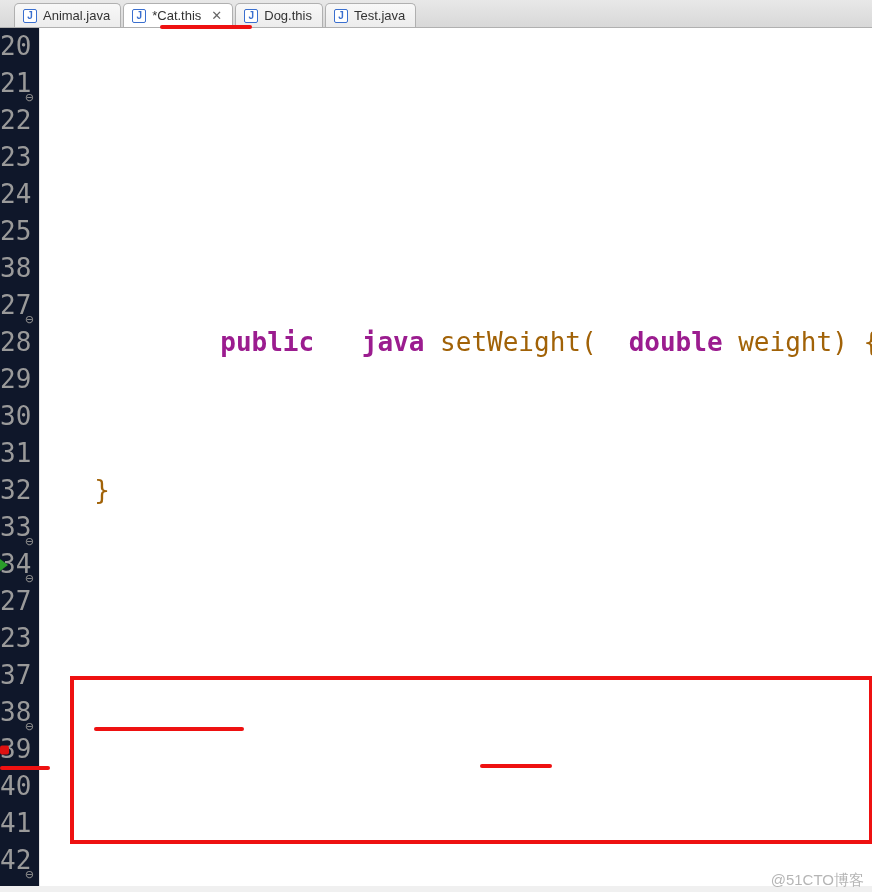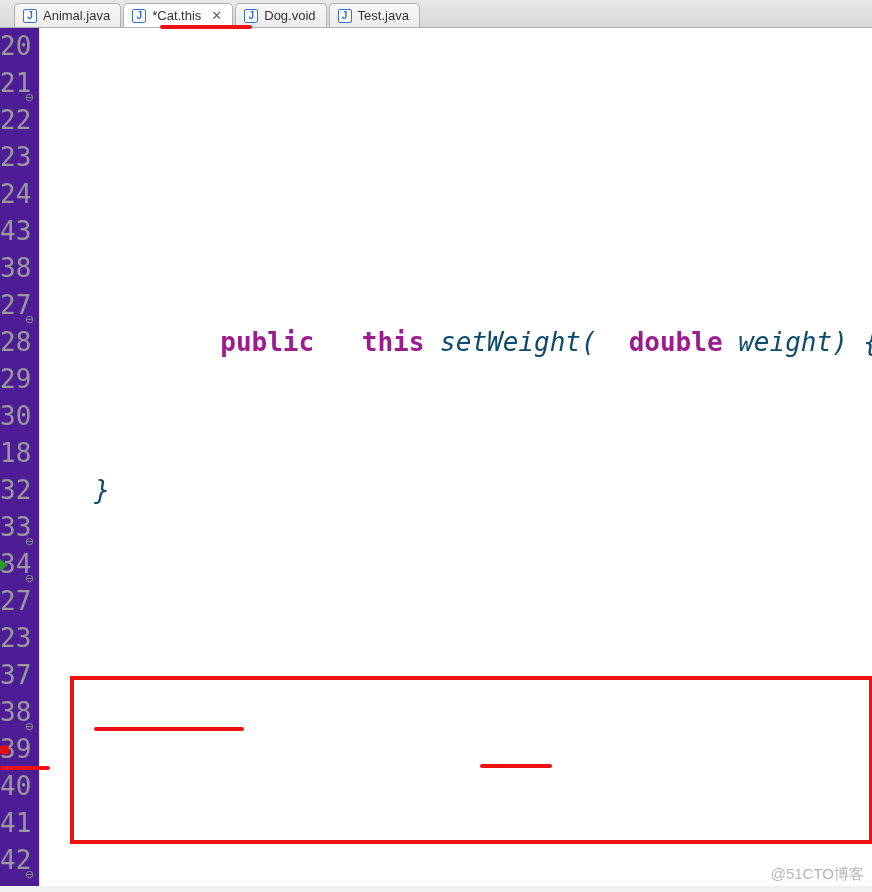--- a/index.html
+++ b/index.html
@@ -54,21 +54,21 @@
   .editor {
     display:flex;
     height: calc(100% - 28px - 6px);
     background:#fff;
     font-family: Menlo, Consolas, monospace;
     font-size: 26px;
     line-height: 37px;
   }
   .gutter {
     width: 56px;
-    background:#4c1d95;
+    background:#0f172a;
     color:#9a9a9a;
     text-align:right;
     padding-right:8px;
     border-right:1px solid #e8e8e8;
     user-select:none;
     position:relative;
   }
   .gutter .ln { position:relative; height:37px; }
   .gutter .marker {
     position:absolute; left:-2px; top:50%; transform:translateY(-50%);
@@ -87,95 +87,95 @@
   }
   .code {
     flex:1;
     padding-left:4px;
     white-space:pre;
     position:relative;
   }
   .codeline { height:37px; position:relative; padding-left:50px; }
   .c-kw   { color:#9b1c8f; font-weight:bold;margin-left:32px; }
   .c-field{ color:#1a3fb5; }
-  .c-plain { color:#0c4a6e;font-style:italic; }
+  .c-plain { color:#a16207; }
 
   
   .red-box {
     position:absolute;
     border:4px solid #e11;
     pointer-events:none;
   }
 
   
   .red-seg { position:absolute; background:#e11; height:4px; border-radius:2px; pointer-events:none; }
 
   
   .wm {
-    position:absolute; right:8px; bottom:8px;
+    position:absolute; right:8px; bottom:2px;
     font-size:15px; color:rgba(120,120,120,.55);
     font-family: Arial, sans-serif;
   }
 </style>
 </head>
 <body>
 
 <div class="tabbar">
   <div class="tab">
     <span class="j-icon">J</span>
     <span>Animal.java</span>
   </div>
   <div class="tab active">
     <span class="j-icon">J</span>
     <span>*Cat.this</span>
     <span class="tab-close">✕</span>
   </div>
   <div class="tab">
     <span class="j-icon">J</span>
-    <span>Dog.void</span>
+    <span>Dog.this</span>
   </div>
   <div class="tab">
     <span class="j-icon">J</span>
     <span>Test.java</span>
   </div>
 </div>
 <div class="red-underline-tab"></div>
 
 <div class="editor">
   <div class="gutter" id="gutter">
       <div class="ln">20</div>
       <div class="ln">21<span class="marker fold">⊖</span></div>
       <div class="ln">22</div>
       <div class="ln">23</div>
       <div class="ln">24</div>
-      <div class="ln">43</div>
+      <div class="ln">25</div>
       <div class="ln">38</div>
       <div class="ln">27<span class="marker fold">⊖</span></div>
       <div class="ln">28</div>
       <div class="ln">29</div>
       <div class="ln">30</div>
-      <div class="ln">18</div>
+      <div class="ln">31</div>
       <div class="ln">32</div>
       <div class="ln">33<span class="marker fold">⊖</span></div>
       <div class="ln">34<span class="marker fold">⊖</span><span class="marker grn"></span></div>
       <div class="ln">27</div>
       <div class="ln">23</div>
       <div class="ln">37</div>
       <div class="ln">38<span class="marker fold">⊖</span></div>
       <div class="ln">39<span class="marker err"></span></div>
       <div class="ln">40</div>
       <div class="ln">41</div>
       <div class="ln">42<span class="marker fold">⊖</span></div>
     </div>
   <div class="code" id="code">
 
     <div class="codeline" id="r20"></div>
 
     <div class="codeline" id="r21">
-      <span class="c-kw">public</span> <span class="c-kw">this</span> <span class="c-plain">setWeight</span><span class="c-plain">(</span><span class="c-kw">double</span> <span class="c-plain">weight</span><span class="c-plain">) {</span>
+      <span class="c-kw">public</span> <span class="c-kw">java</span> <span class="c-plain">setWeight</span><span class="c-plain">(</span><span class="c-kw">double</span> <span class="c-plain">weight</span><span class="c-plain">) {</span>
     </div>
 
 
     <div class="codeline" id="r23"><span class="c-plain">}</span></div>
     <div class="codeline" id="r24"></div>
     <div class="codeline" id="r25"></div>
 
     
 
     

